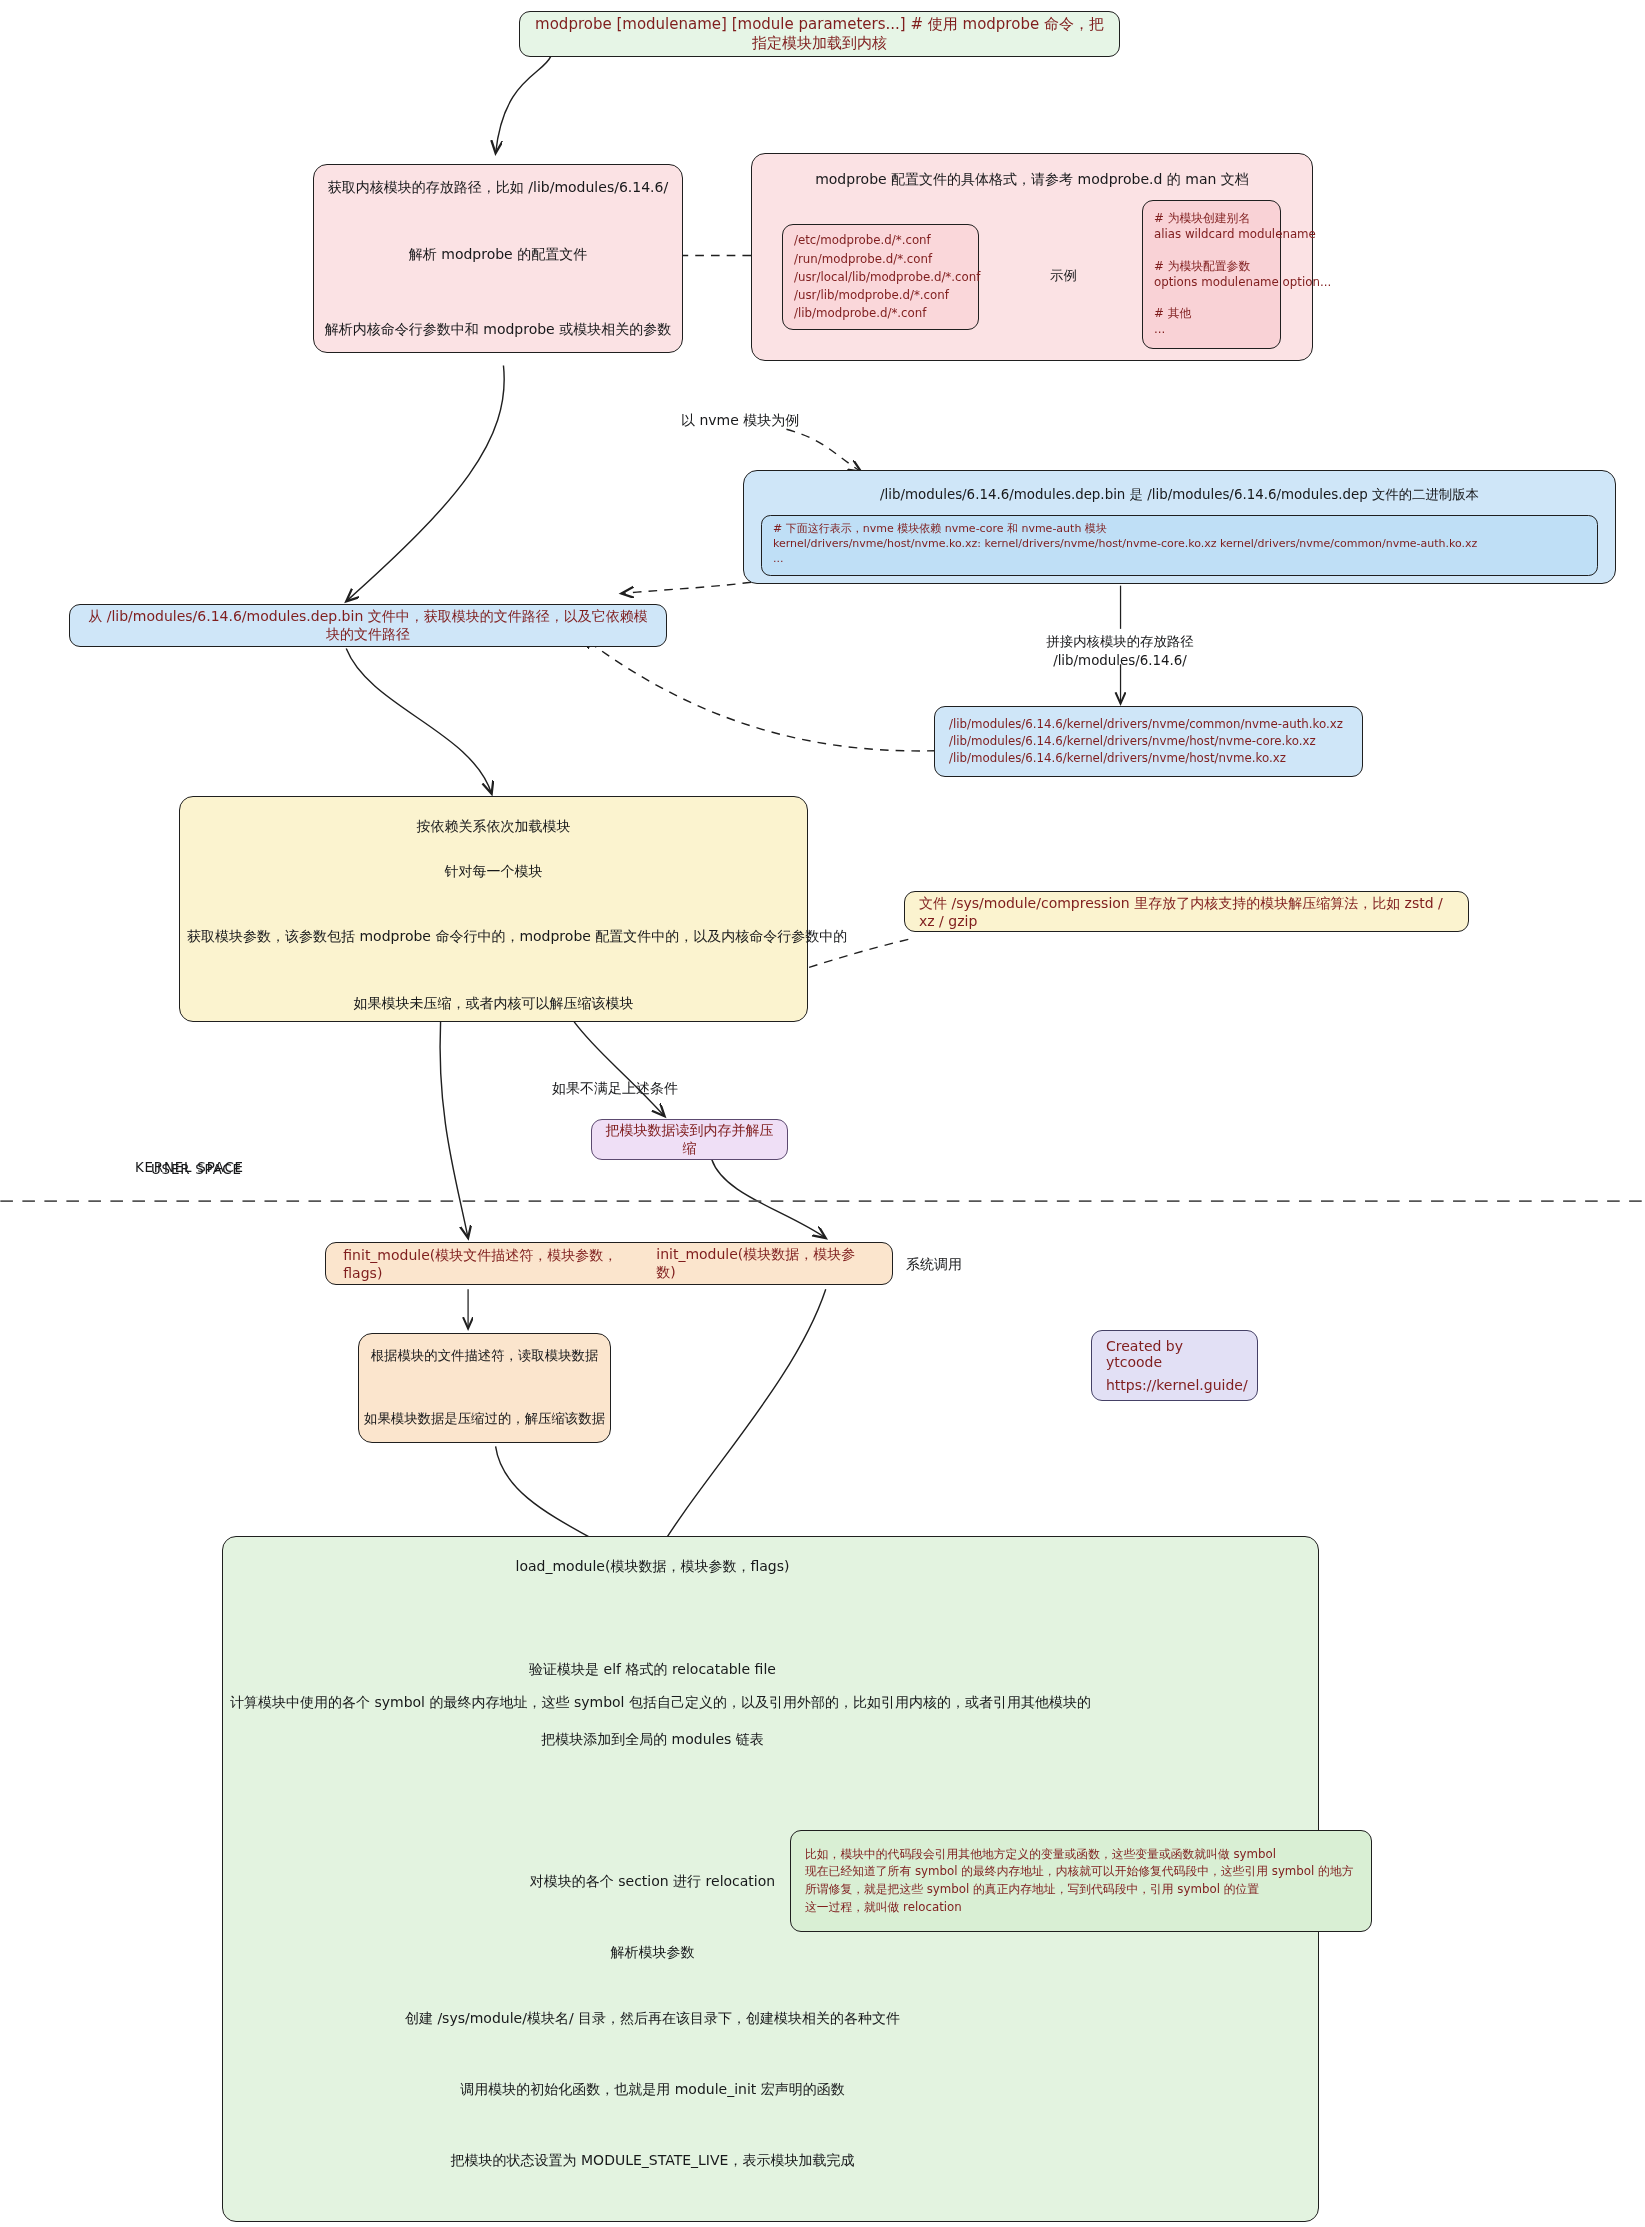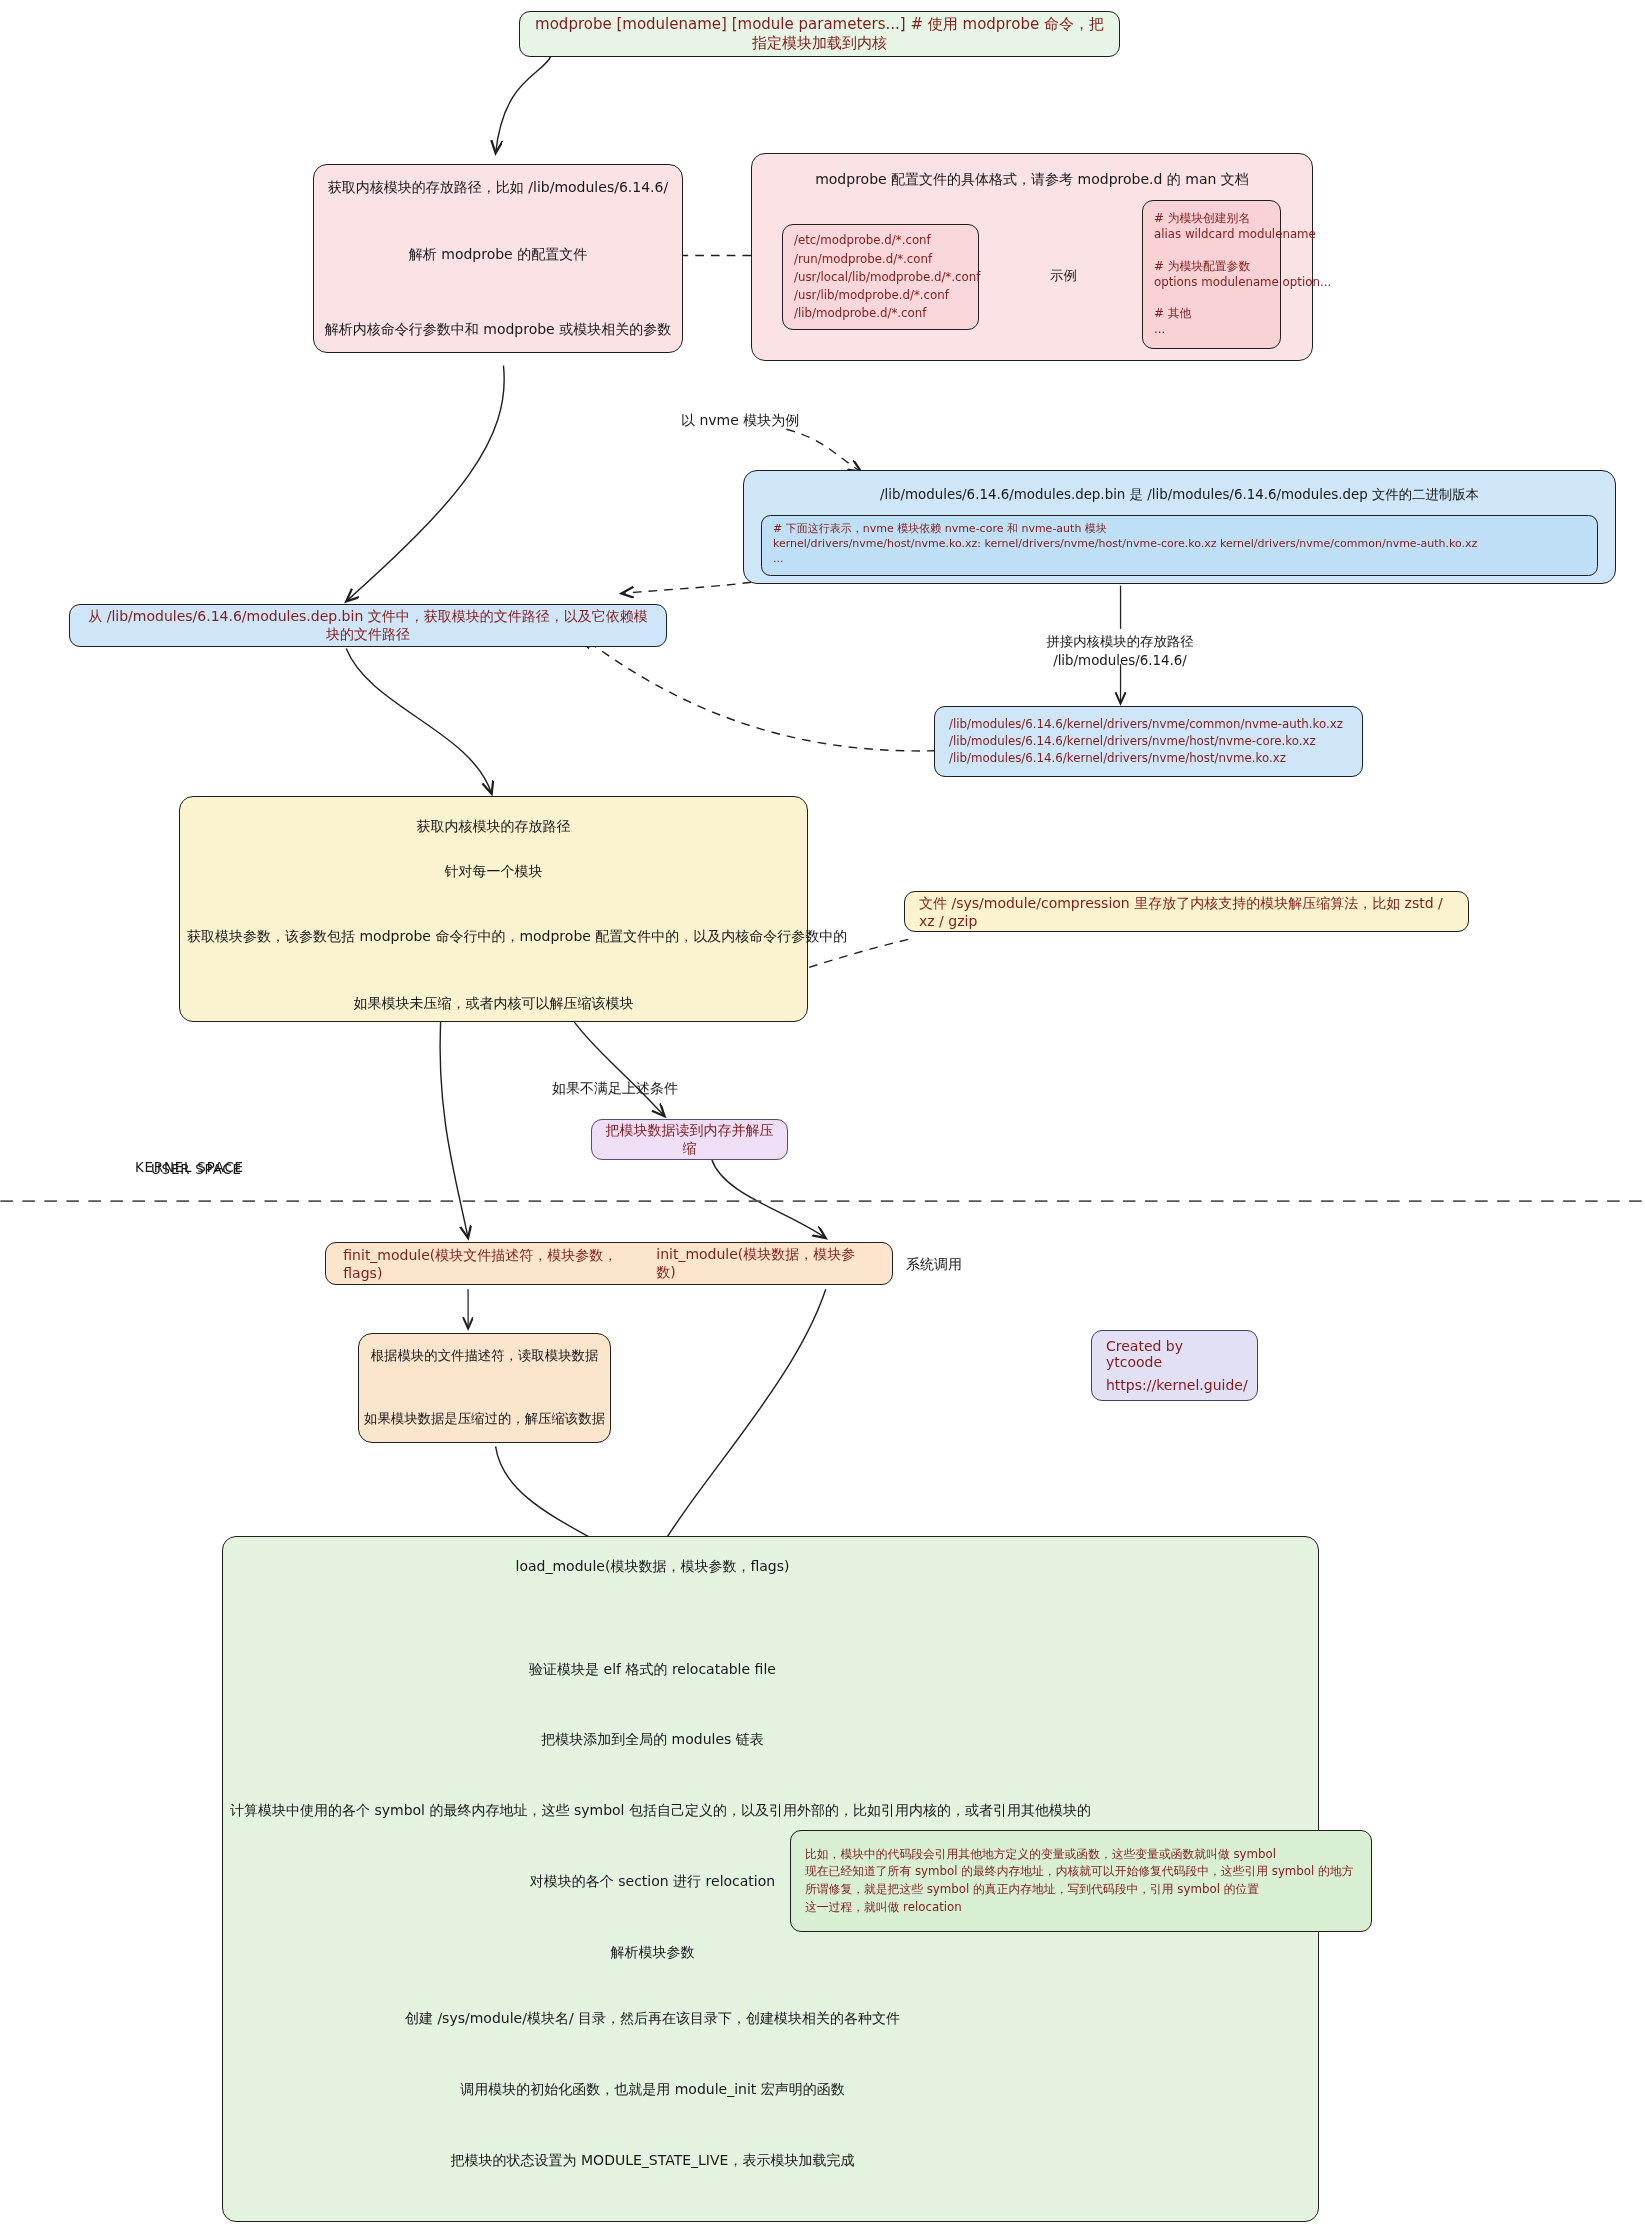--- a/index.html
+++ b/index.html
@@ -203,21 +203,21 @@
   <div class="txt ctr lbl-sm" style="left:1002px; top:633px; width:236px; line-height:1.4;">拼接内核模块的存放路径
 /lib/modules/6.14.6/</div>
 
   <div class="node f-blue" style="left:934px; top:706px; width:429px; height:71px; padding:7.9px 14px;">
     <span class="code-block" style="font-size:11.8px; line-height:1.45;">/lib/modules/6.14.6/kernel/drivers/nvme/common/nvme-auth.ko.xz
 /lib/modules/6.14.6/kernel/drivers/nvme/host/nvme-core.ko.xz
 /lib/modules/6.14.6/kernel/drivers/nvme/host/nvme.ko.xz</span>
   </div>
 
   <div class="grp f-yellow" style="left:179px; top:796px; width:629px; height:226px;"></div>
-  <div class="txt ctr lbl-md" style="left:187px; top:818px; width:613px;">获取内核模块的存放路径</div>
+  <div class="txt ctr lbl-md" style="left:187px; top:818px; width:613px;">按依赖关系依次加载模块</div>
   <div class="txt ctr lbl-md" style="left:187px; top:863px; width:613px;">针对每一个模块</div>
   <div class="txt ctr lbl-md" style="left:187px; top:928px; width:613px;">获取模块参数，该参数包括 modprobe 命令行中的，modprobe 配置文件中的，以及内核命令行参数中的</div>
   <div class="txt ctr lbl-md" style="left:187px; top:995px; width:613px;">如果模块未压缩，或者内核可以解压缩该模块</div>
 
   <div class="node f-yellow pad lbl-md" style="left:904px; top:891px; width:565px; height:41px;">
     <span>文件 /sys/module/compression 里存放了内核支持的模块解压缩算法，比如 zstd / xz / gzip</span>
   </div>
 
   <div class="txt lbl-md" style="left:552px; top:1080px;">如果不满足上述条件</div>
 
@@ -241,21 +241,21 @@
   <div class="node f-lav b-lav" style="left:1091px; top:1330px; width:167px; height:71px; padding:6.3px 14px; justify-content:center;">
     <span class="lbl-md" style="margin-bottom:7.9px;">Created by ytcoode</span>
     <span class="lbl-md">https://kernel.guide/</span>
   </div>
 
   <div class="grp f-green2" style="left:222px; top:1536px; width:1097px; height:686px;"></div>
 
   <div class="txt ctr lbl-md" style="left:230px; top:1558px; width:845px;">load_module(模块数据，模块参数，flags)</div>
   <div class="txt ctr lbl-md" style="left:230px; top:1661px; width:845px;">验证模块是 elf 格式的 relocatable file</div>
   <div class="txt ctr lbl-md" style="left:230px; top:1731px; width:845px;">把模块添加到全局的 modules 链表</div>
-  <div class="txt ctr lbl-md" style="left:230px; top:1802px; width:845px;">计算模块中使用的各个 symbol 的最终内存地址，这些 symbol 包括自己定义的，以及引用外部的，比如引用内核的，或者引用其他模块的</div>
+  <div class="txt ctr lbl-md" style="left:230px; top:1694px; width:845px;">计算模块中使用的各个 symbol 的最终内存地址，这些 symbol 包括自己定义的，以及引用外部的，比如引用内核的，或者引用其他模块的</div>
   <div class="txt ctr lbl-md" style="left:230px; top:1873px; width:845px;">对模块的各个 section 进行 relocation</div>
   <div class="txt ctr lbl-md" style="left:230px; top:1944px; width:845px;">解析模块参数</div>
   <div class="txt ctr lbl-md" style="left:230px; top:2010px; width:845px;">创建 /sys/module/模块名/ 目录，然后再在该目录下，创建模块相关的各种文件</div>
   <div class="txt ctr lbl-md" style="left:230px; top:2081px; width:845px;">调用模块的初始化函数，也就是用 module_init 宏声明的函数</div>
   <div class="txt ctr lbl-md" style="left:230px; top:2152px; width:845px;">把模块的状态设置为 MODULE_STATE_LIVE，表示模块加载完成</div>
 
   <div class="node f-green3" style="left:790px; top:1830px; width:582px; height:102px; padding:7.9px 14px; border-radius:11px;">
     <span class="code-block" style="font-size:11.8px; line-height:1.5;">比如，模块中的代码段会引用其他地方定义的变量或函数，这些变量或函数就叫做 symbol
 现在已经知道了所有 symbol 的最终内存地址，内核就可以开始修复代码段中，这些引用 symbol 的地方
 所谓修复，就是把这些 symbol 的真正内存地址，写到代码段中，引用 symbol 的位置

